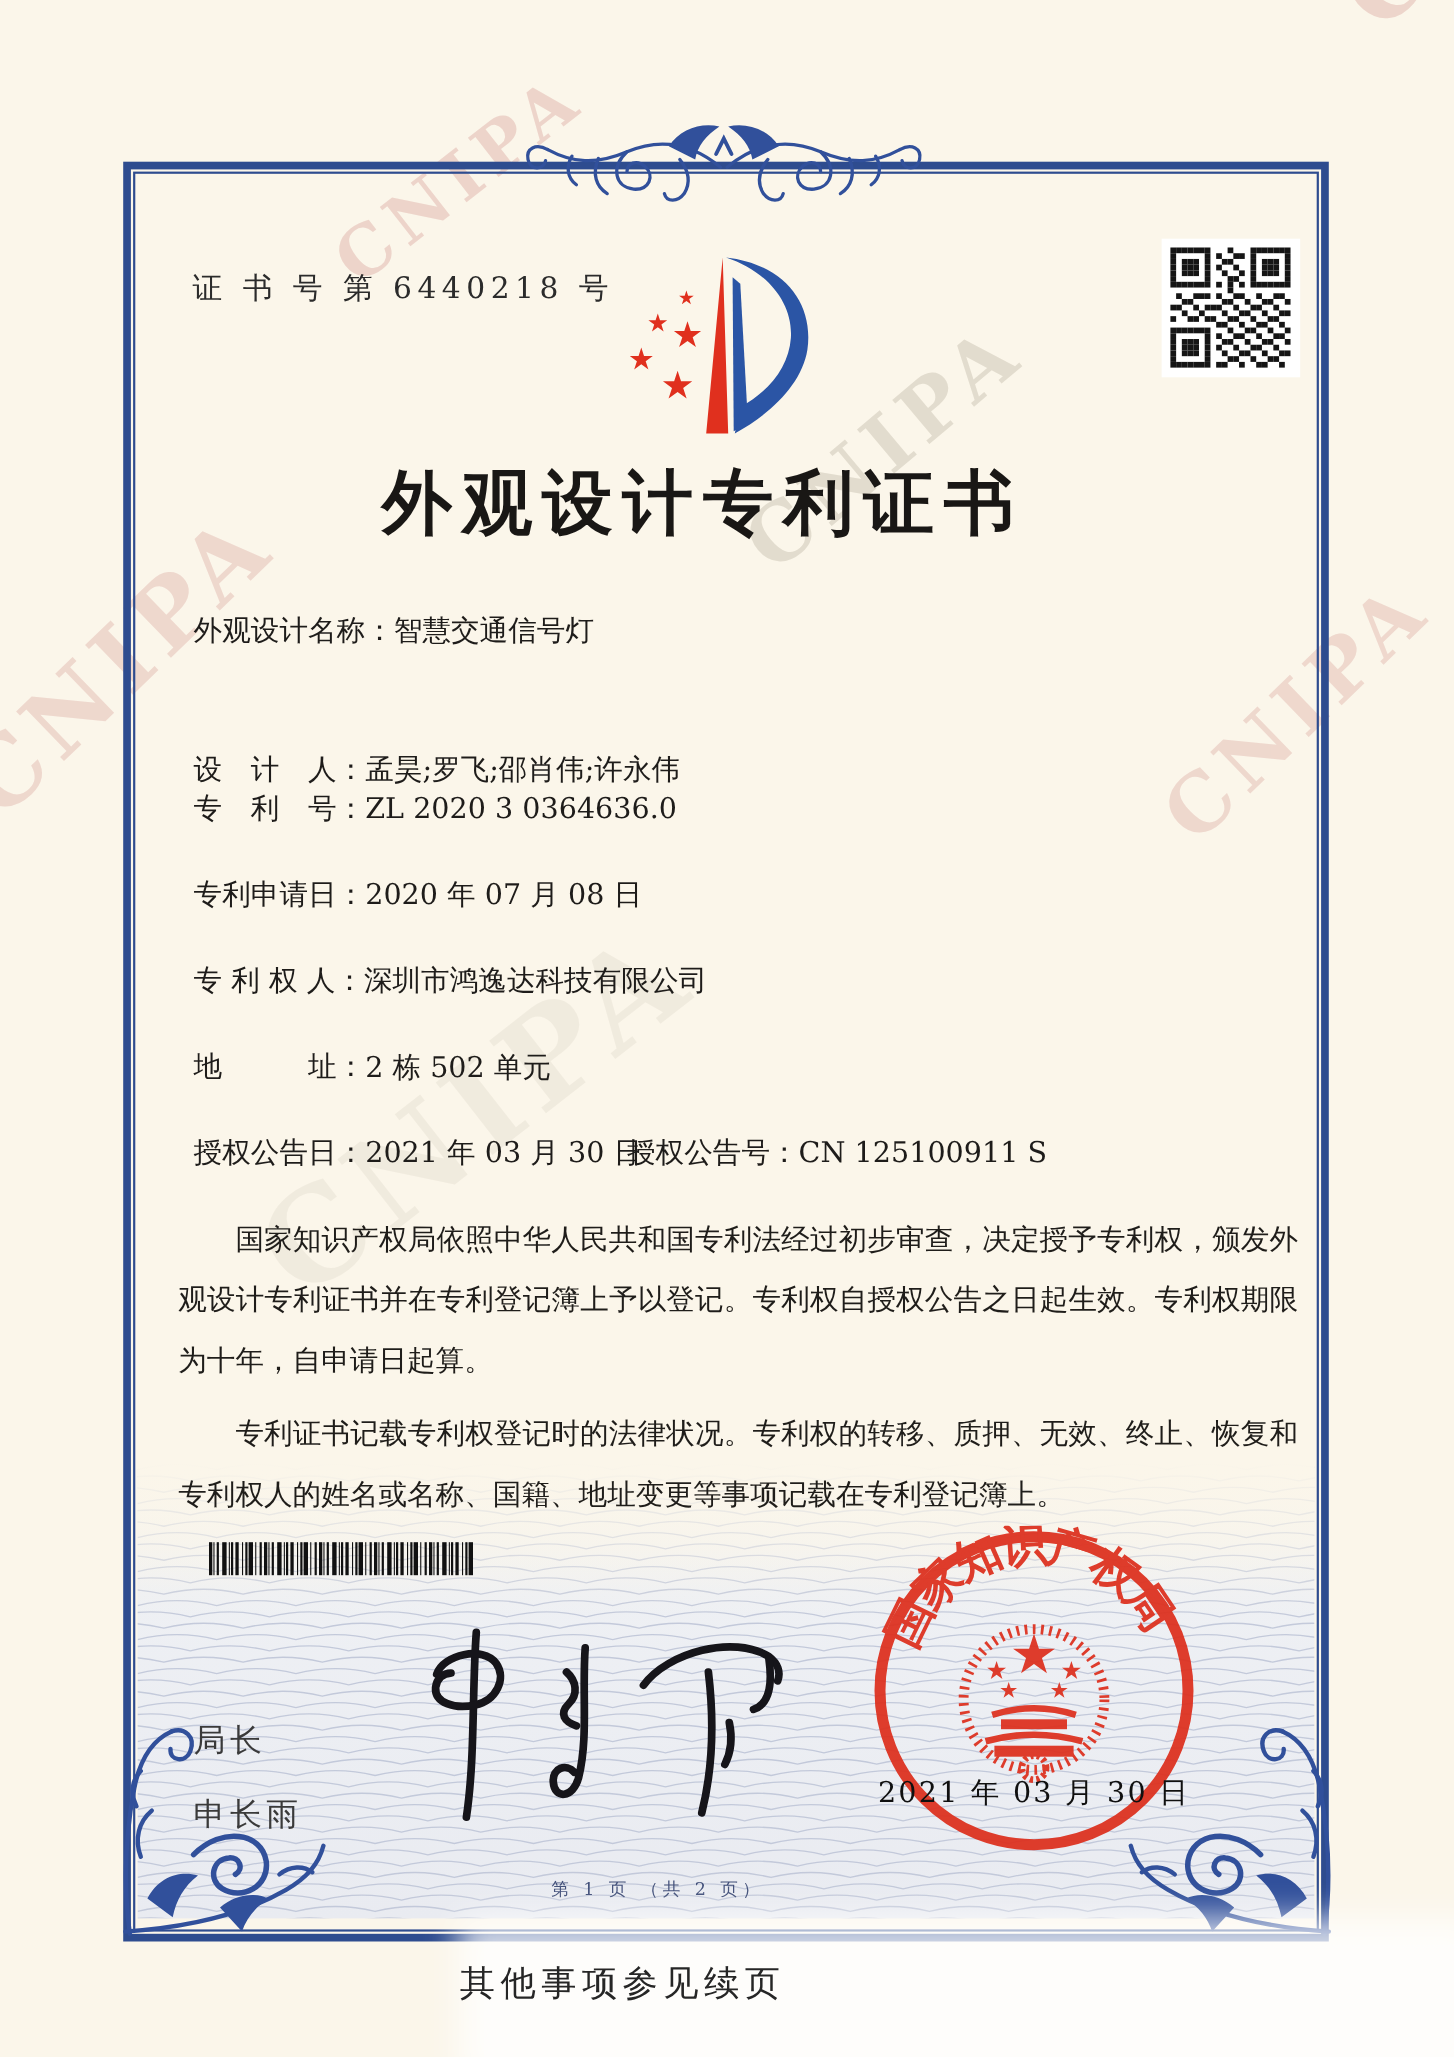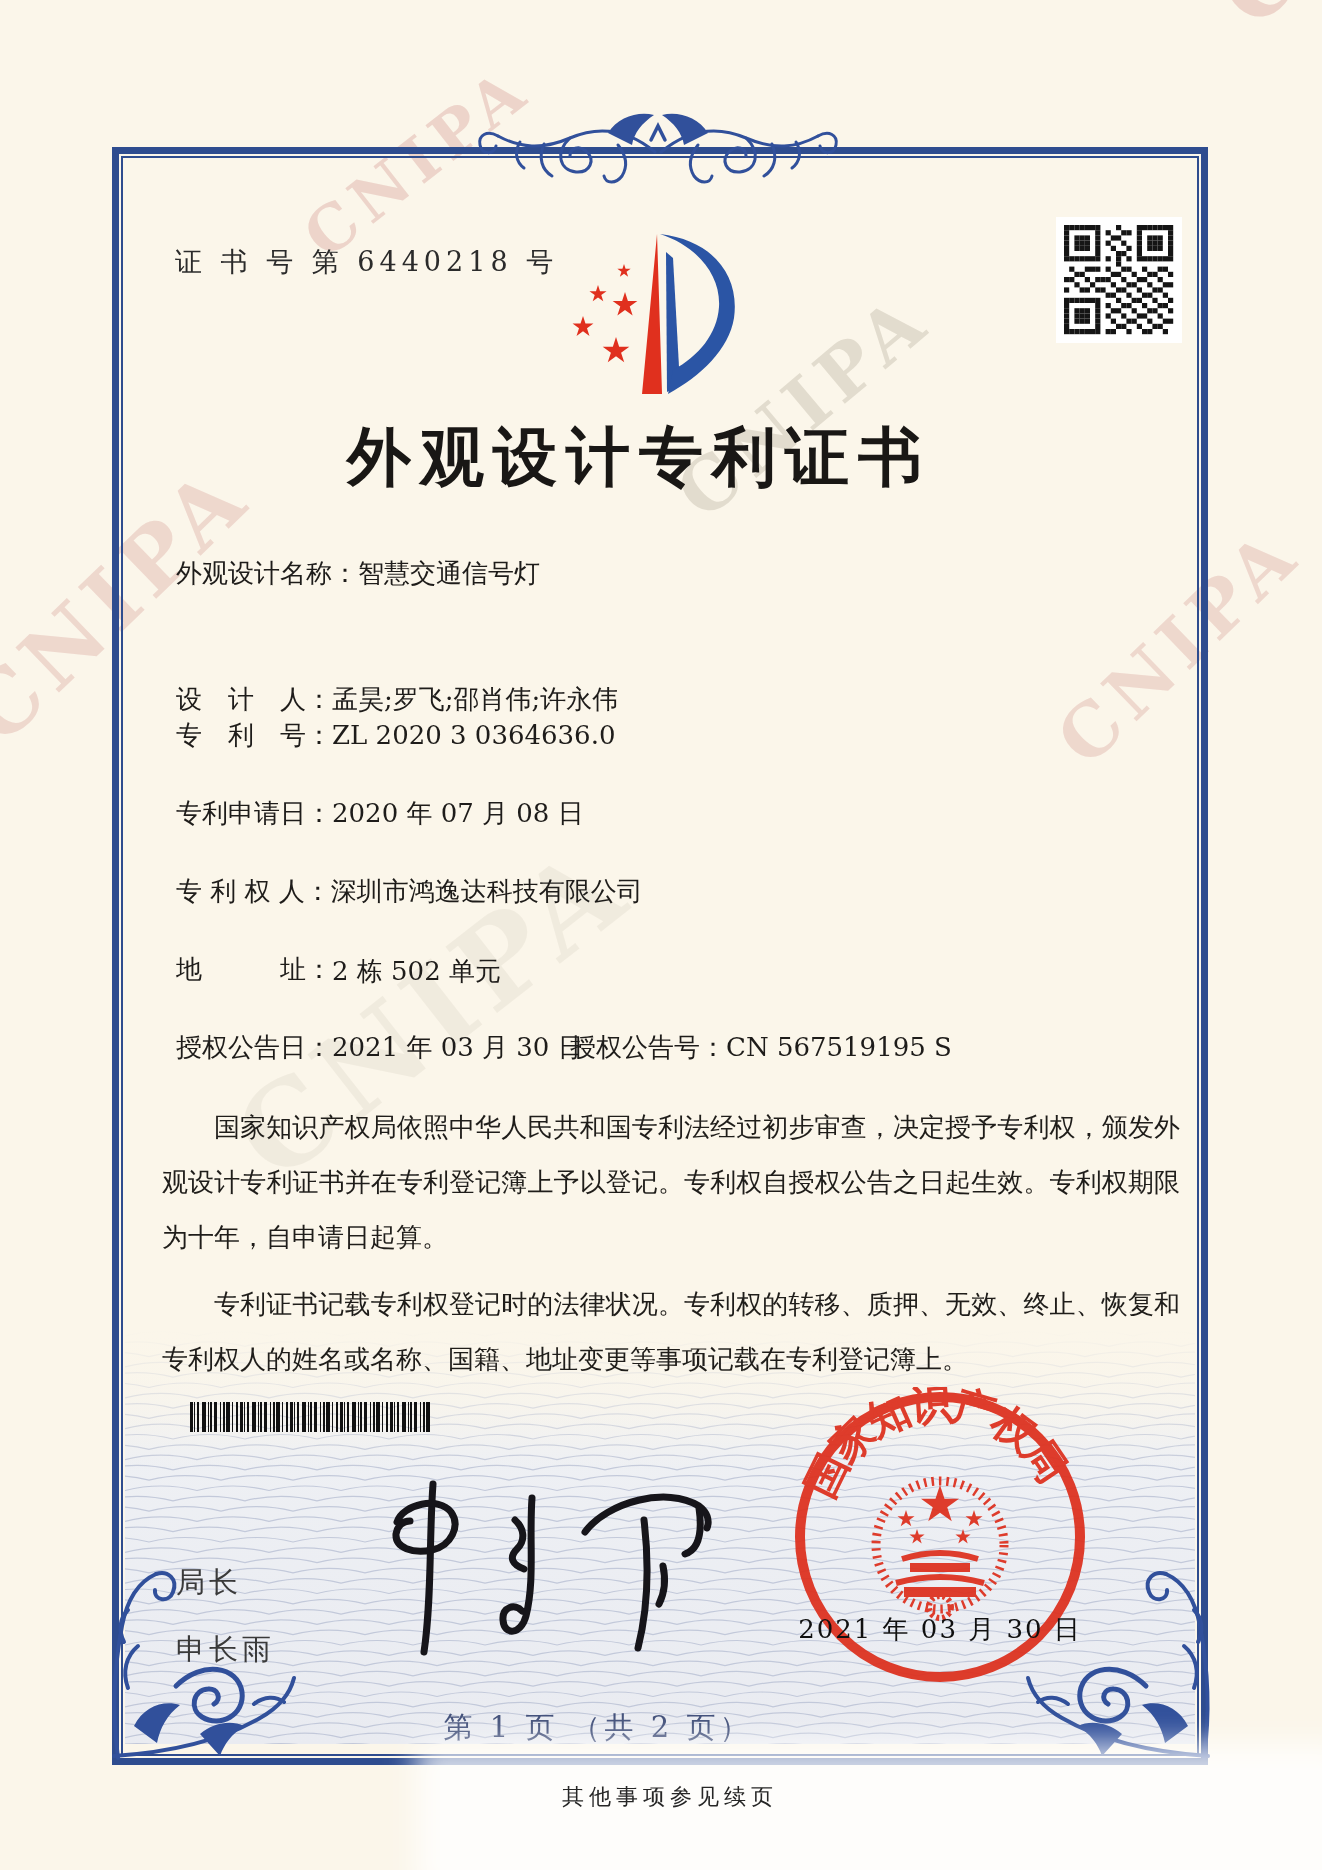--- a/index.html
+++ b/index.html
@@ -21,22 +21,22 @@
              background:linear-gradient(#fbf6ea 0%,rgba(251,246,234,0) 100%);}
   
   .certno{font-size:27px;color:#2b2b2b;letter-spacing:5px;}
   .title{font-size:64px;font-weight:bold;color:#191715;letter-spacing:9px;text-align:center;width:1278px;left:0;}
   .row{font-size:26px;color:#1e1c1a;white-space:nowrap;}
   .row .lbl{color:#1e1c1a;}
   .addr-val{display:inline-block;vertical-align:top;line-height:39px;white-space:normal;width:820px;}
   .paras{width:1042px;font-size:26px;line-height:55px;color:#1f1d1a;text-align:justify;}
   .paras p{margin:12px;text-indent:2em;}
   .signer{font-family:"DejaVu Sans","Liberation Sans",sans-serif;font-size:29px;color:#3a3a3a;letter-spacing:4px;}
-  .pageno{font-size:29px;color:#42507a;letter-spacing:4px;width:360px;text-align:center;}
-  .contnote{font-size:22px;color:#262626;letter-spacing:5px;width:360px;text-align:right;}
+  .pageno{font-size:16px;color:#42507a;letter-spacing:4px;width:360px;text-align:center;}
+  .contnote{font-size:32px;color:#262626;letter-spacing:5px;width:360px;text-align:left;}
   #white-band{position:absolute;left:440px;top:1768px;width:882px;height:102px;
               background:rgba(255,255,255,.8);box-shadow:0 0 28px 24px rgba(255,255,255,.8);}
   
   #barcode{position:absolute;left:190px;top:1402px;width:350px;height:30px;display:flex;align-items:stretch;}
   #barcode div{background:#111;height:100%;}
   
   #qrbox{position:absolute;left:1056px;top:217px;width:126px;height:126px;background:#fff;}
   .seal-date{position:absolute;left:790px;top:1612px;width:300px;text-align:center;
              font-size:26px;color:#101010;letter-spacing:2px;}
 </style>
@@ -394,21 +394,21 @@
 <div class="abs row" style="left:176px;top:874px;">
   <span class="lbl">专 利 权 人：</span><span>深圳市鸿逸达科技有限公司</span>
 </div>
 <div class="abs row" style="left:176px;top:952px;">
   <span class="lbl" style="vertical-align:top;">地　　　址：</span><div class="addr-val"><div>2 栋 502 单元</div></div>
 </div>
 <div class="abs row" style="left:176px;top:1030px;">
   <span class="lbl">授权公告日：</span><span>2021 年 03 月 30 日</span>
 </div>
 <div class="abs row" style="left:570px;top:1030px;">
-  <span class="lbl">授权公告号：</span><span>CN 567519195 S</span>
+  <span class="lbl">授权公告号：</span><span>CN 125100911 S</span>
 </div>
 
 <div class="abs paras" style="left:150px;top:1088px;">
   <p>国家知识产权局依照中华人民共和国专利法经过初步审查，决定授予专利权，颁发外观设计专利证书并在专利登记簿上予以登记。专利权自授权公告之日起生效。专利权期限为十年，自申请日起算。</p>
   <p>专利证书记载专利权登记时的法律状况。专利权的转移、质押、无效、终止、恢复和专利权人的姓名或名称、国籍、地址变更等事项记载在专利登记簿上。</p>
 </div>
 
 <div id="barcode">
     <div style="width: 3px; margin-right: 1px;"></div>
     <div style="width: 1px; margin-right: 2px;"></div>

